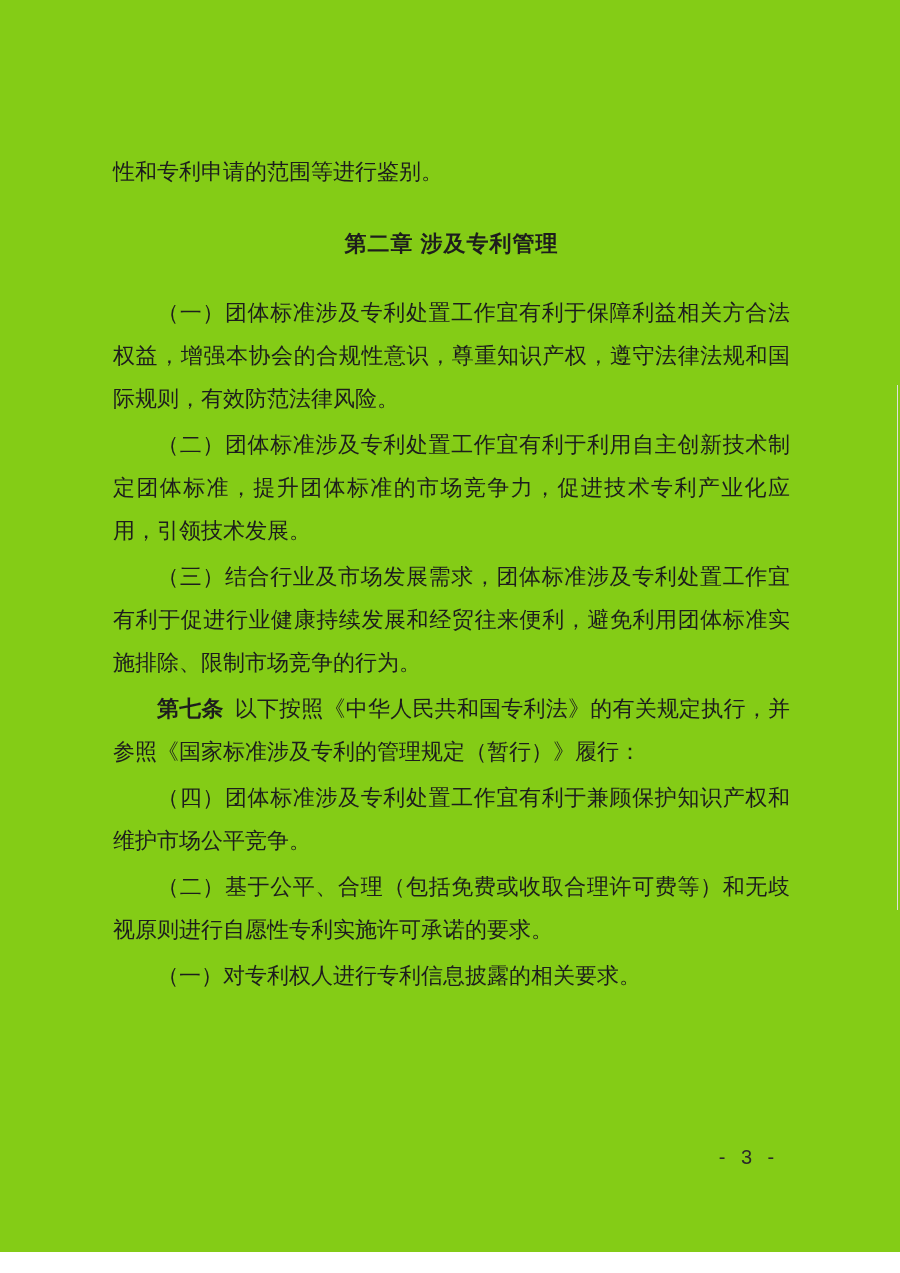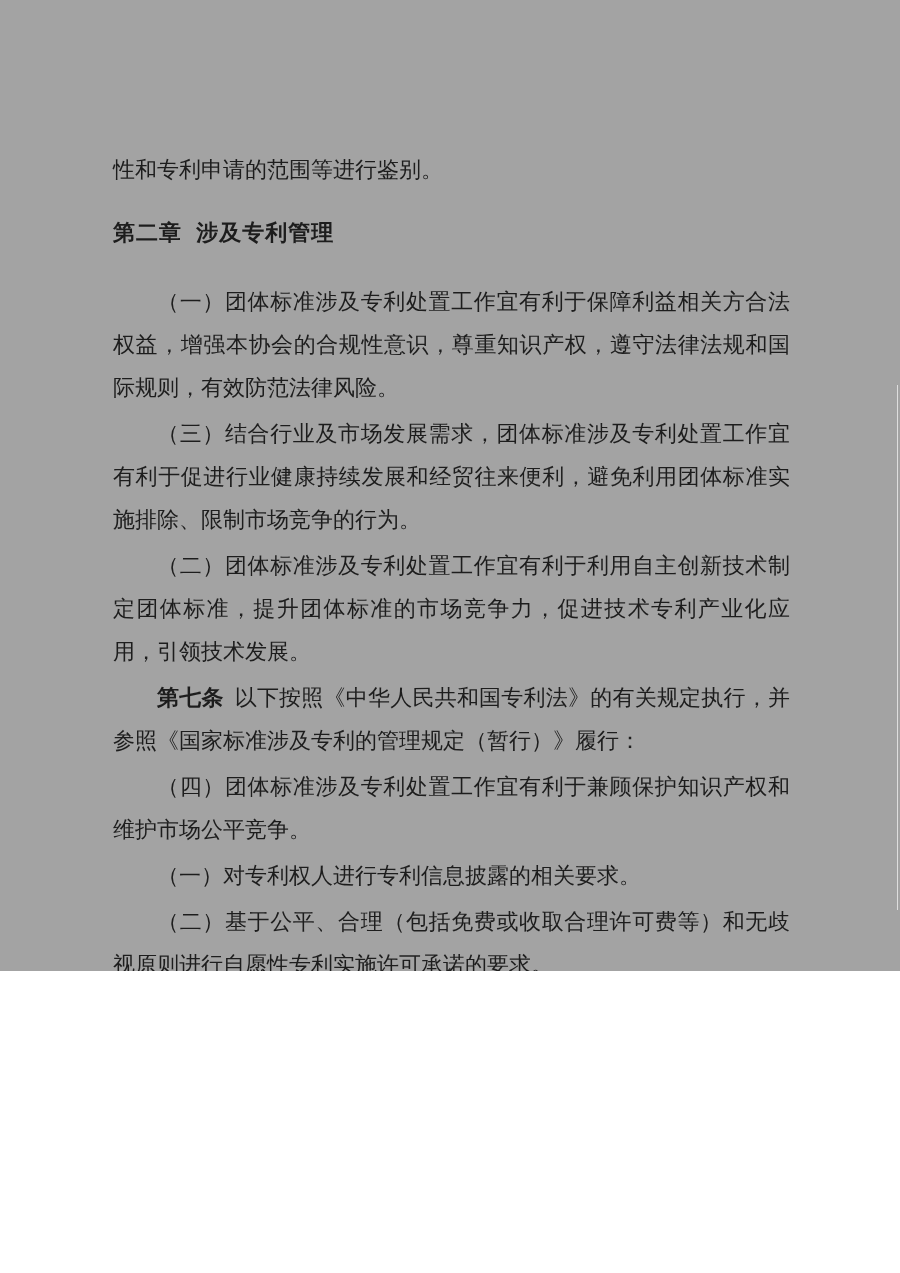--- a/index.html
+++ b/index.html
@@ -3,46 +3,47 @@
 <meta charset="utf-8">
 <style>
   html, body {
     margin: 0;
     padding: 0;
     background: #ffffff;
   }
   .page {
     position: relative;
     width: 900px;
-    height: 971px;
-    background: #a3a3a3;
+    height: 1252px;
+    background: #84cc16;
     overflow: hidden;
-    font-family: Liberation Mono, monospace;
+    font-family: Liberation Sans, sans-serif;
     color: #1d1d1d;
   }
   .content {
     position: absolute;
     top: 150px;
     left: 113px;
     width: 677px;
     font-size: 22px;
     line-height: 43px;
     text-align: justify;
   }
   .para {
     margin: 0 0 3px 0;
     text-indent: 2em;
   }
   .para.continuation {
     text-indent: 0;
   }
   .para.heading {
     text-indent: 0;
+    text-align: center;
     font-weight: bold;
-    margin-top: 20px;
+    margin-top: 29px;
     margin-bottom: 26px;
     letter-spacing: 1px;
   }
   .lead {
     font-weight: bold;
     margin-right: 0.5em;
   }
   .page-number {
     position: absolute;
     top: 1146px;
@@ -64,22 +65,22 @@
   }
 </style>
 </head>
 <body>
 
 <div class="page">
   <div class="content">
       <div class="para continuation">性和专利申请的范围等进行鉴别。</div>
       <div class="para heading">第二章 涉及专利管理</div>
       <div class="para ">（一）团体标准涉及专利处置工作宜有利于保障利益相关方合法权益，增强本协会的合规性意识，尊重知识产权，遵守法律法规和国际规则，有效防范法律风险。</div>
+      <div class="para ">（二）团体标准涉及专利处置工作宜有利于利用自主创新技术制定团体标准，提升团体标准的市场竞争力，促进技术专利产业化应用，引领技术发展。</div>
       <div class="para ">（三）结合行业及市场发展需求，团体标准涉及专利处置工作宜有利于促进行业健康持续发展和经贸往来便利，避免利用团体标准实施排除、限制市场竞争的行为。</div>
-      <div class="para ">（二）团体标准涉及专利处置工作宜有利于利用自主创新技术制定团体标准，提升团体标准的市场竞争力，促进技术专利产业化应用，引领技术发展。</div>
       <div class="para "><span class="lead">第七条</span><span>以下按照《中华人民共和国专利法》的有关规定执行，并参照《国家标准涉及专利的管理规定（暂行）》履行：</span></div>
       <div class="para ">（四）团体标准涉及专利处置工作宜有利于兼顾保护知识产权和维护市场公平竞争。</div>
+      <div class="para ">（二）基于公平、合理（包括免费或收取合理许可费等）和无歧视原则进行自愿性专利实施许可承诺的要求。</div>
       <div class="para ">（一）对专利权人进行专利信息披露的相关要求。</div>
-      <div class="para ">（二）基于公平、合理（包括免费或收取合理许可费等）和无歧视原则进行自愿性专利实施许可承诺的要求。</div>
     </div>
   <div class="page-number">- 3 -</div>
   <div class="scan-edge"></div>
 </div>
 
 </body></html>

